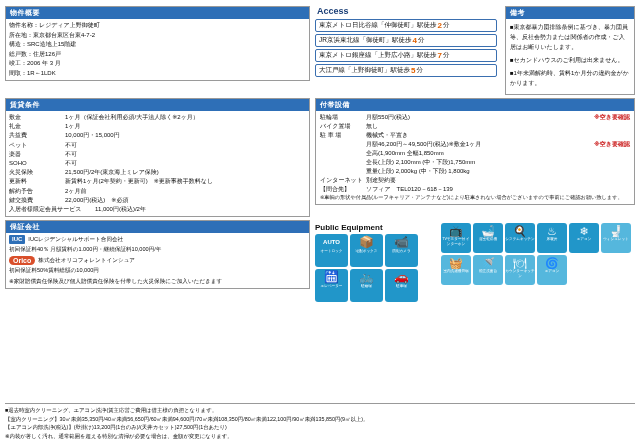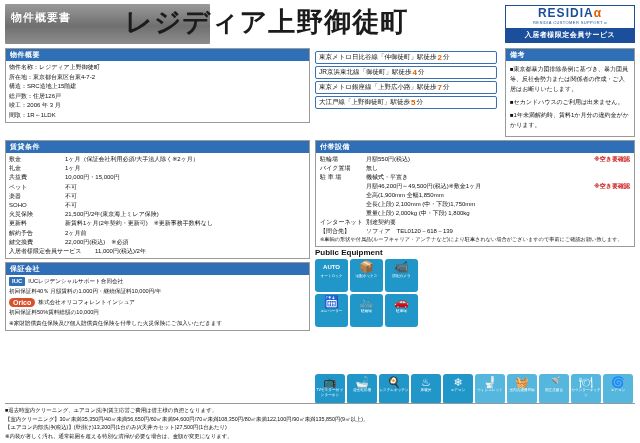--- a/index.html
+++ b/index.html
@@ -91,21 +91,21 @@
 
   
   .eq{padding:2px 4px;line-height:9px;font-size:6px;}
   .eq .row{display:flex;}
   .eq .k{width:46px;flex:0 0 46px;}
   .eq .v{flex:1;}
   .red{color:#cc2222;font-weight:bold;}
   .note{font-size:5.2px;line-height:7.5px;color:#222;}
 
   
-  .icon-area{display:flex;gap:6px;margin-top:1px;flex-direction:column;}
+  .icon-area{display:flex;gap:6px;margin-top:18px;}
   .icon-block{flex:1;}
   .icon-head{font-size:8px;font-weight:bold;margin-bottom:2px;}
   .icon-grid{display:flex;flex-wrap:wrap;gap:2px;}
   .icon-cell{
     width:30px;height:30px;background:#2196c9;color:#fff;
     border-radius:3px;display:flex;flex-direction:column;
     align-items:center;justify-content:flex-start;padding-top:2px;box-sizing:border-box;
   }
   .icon-cell.lite{background:#55b7dd;}
   .icon-cell .gl{font-size:11px;line-height:12px;}
@@ -122,49 +122,38 @@
 
   
   .foot{position:absolute;left:5px;right:5px;bottom:3px;font-size:5.4px;line-height:8.4px;}
   hr.ln{border:0;border-top:1px solid #999;margin:2px 0;}
 </style>
 </head>
 <body>
 
 <div class="page">
 
-  <div class="header">
-    <div class="hdr-bg"></div>
-    <div class="hdr-tag">物件概要書</div>
-    <div class="hdr-title">レジディア上野御徒町</div>
-    <div class="hdr-right">
-      <div class="hdr-right-top">
-        <div class="hdr-brand"><span>RESIDIA</span><span class="acc">α</span></div>
-        <div class="hdr-brand-sub">RESIDIA CUSTOMER SUPPORT α</div>
-      </div>
-      <div class="hdr-right-bot">入居者様限定会員サービス</div>
-    </div>
-  </div>
 
   <div class="cols">
     <div class="colL">
       <div class="sec">
         <div class="sec-title">物件概要</div>
         <div class="ov">
           <div>物件名称：レジディア上野御徒町</div>
           <div>所在地：東京都台東区台東4-7-2</div>
           <div>構造：SRC造地上15階建</div>
           <div>総戸数：住居126戸</div>
           <div>竣工：2006 年 3 月</div>
           <div>間取：1R～1LDK</div>
         </div>
       </div>
     </div>
     <div class="colR" style="display:flex;gap:5px;">
       <div style="width:185px;">
+        <div class="acc-head" style="font-size:9px;font-weight:bold;color:#1b3f77;padding-left:2px;">Access</div>
         <div class="acc-list" style="padding-left:0;">
           <div class="acc-row">
               <span>東京メトロ日比谷線「仲御徒町」駅徒歩</span>
               <span class="min">2</span>
               <span>分</span>
             </div>
           <div class="acc-row">
               <span>JR京浜東北線「御徒町」駅徒歩</span>
               <span class="min">4</span>
               <span>分</span>

